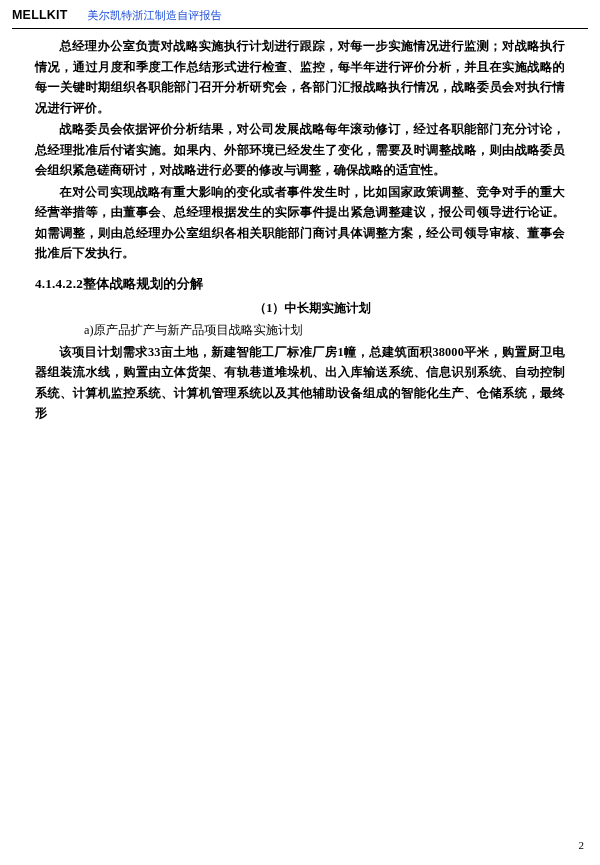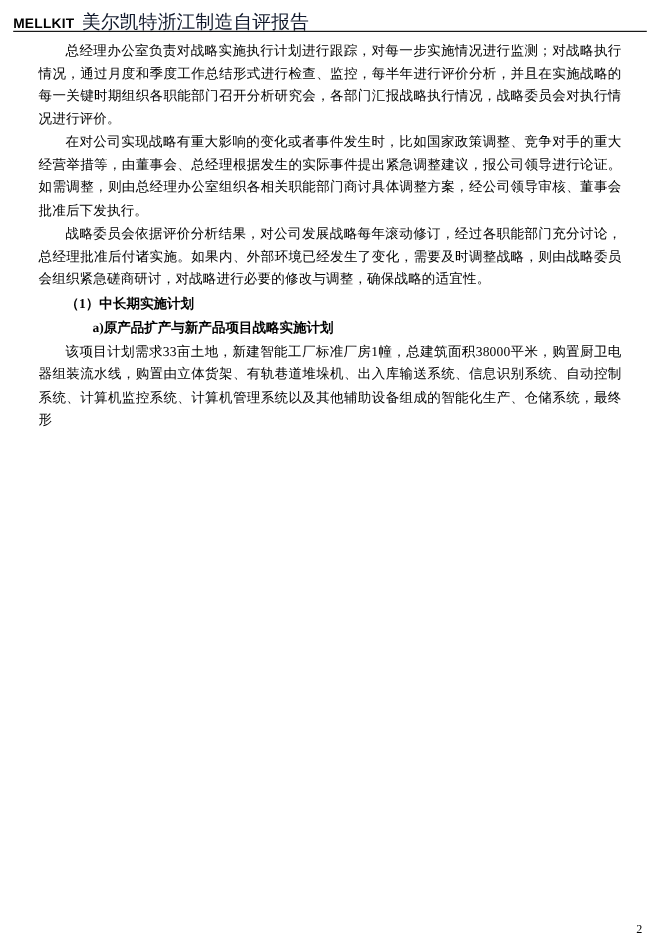--- a/index.html
+++ b/index.html
@@ -22,33 +22,33 @@
     padding: 0;
   }
   .header {
     position: absolute;
     top: 8px;
     left: 12px;
     right: 12px;
     height: 22px;
     display: flex;
     align-items: baseline;
-    gap: 7px;
+    gap: 20px;
   }
   .brand {
     font-family: "Liberation Sans", "DejaVu Sans", sans-serif;
     font-weight: bold;
     font-size: 12.5px;
     letter-spacing: 0.2px;
     color: #000000;
   }
   .header-title {
     font-family: "Liberation Sans", "DejaVu Sans", sans-serif;
-    font-size: 17px;
-    color: #0f172a;
+    font-size: 11px;
+    color: #1d4ed8;
     letter-spacing: 0.2px;
   }
   .header-rule {
     position: absolute;
     top: 28px;
     left: 12px;
     width: 576px;
     height: 1px;
     background: #000000;
   }
@@ -62,41 +62,43 @@
     margin: 0 0 1px 0;
     font-size: 12.3px;
     line-height: 20.5px;
     text-align: justify;
     text-justify: inter-ideograph;
     text-indent: 0;
     letter-spacing: 0.15px;
   }
   p.indent2 {
     text-indent: 24.6px;
+    font-weight: bold;
   }
   h3.heading {
     margin: 9px 0 4px 0;
     font-size: 13.2px;
     font-weight: bold;
     line-height: 21px;
     letter-spacing: 0.2px;
   }
   p.list-item {
     margin: 2px 0 1px 0;
     font-size: 12.3px;
     line-height: 20.5px;
     text-indent: 24.6px;
     font-weight: bold;
+    text-align: center;
   }
   p.sub-item {
     margin: 2px 0 1px 0;
     font-size: 12.3px;
     line-height: 20.5px;
     text-indent: 49px;
-    font-weight: bold;
+    font-weight: normal;
   }
   .footer {
     position: absolute;
     right: 16px;
     bottom: 14px;
     font-size: 11px;
     font-family: "Liberation Serif", "DejaVu Serif", serif;
     color: #000000;
   }
 </style>
@@ -106,23 +108,24 @@
 <div class="page">
 
   <div class="header">
     <span class="brand">MELLKIT</span>
     <span class="header-title">美尔凯特浙江制造自评报告</span>
   </div>
   <div class="header-rule"></div>
 
   <div class="content">
     <p class="para indent2">总经理办公室负责对战略实施执行计划进行跟踪，对每一步实施情况进行监测；对战略执行情况，通过月度和季度工作总结形式进行检查、监控，每半年进行评价分析，并且在实施战略的每一关键时期组织各职能部门召开分析研究会，各部门汇报战略执行情况，战略委员会对执行情况进行评价。</p>
+    <p class="para indent2">战略委员会依据评价分析结果，对公司发展战略每年滚动修订，经过各职能部门充分讨论，总经理批准后付诸实施。如果内、外部环境已经发生了变化，需要及时调整战略，则由战略委员会组织紧急磋商研讨，对战略进行必要的修改与调整，确保战略的适宜性。</p>
     <p class="para indent2">在对公司实现战略有重大影响的变化或者事件发生时，比如国家政策调整、竞争对手的重大经营举措等，由董事会、总经理根据发生的实际事件提出紧急调整建议，报公司领导进行论证。如需调整，则由总经理办公室组织各相关职能部门商讨具体调整方案，经公司领导审核、董事会批准后下发执行。</p>
-    <p class="para indent2">战略委员会依据评价分析结果，对公司发展战略每年滚动修订，经过各职能部门充分讨论，总经理批准后付诸实施。如果内、外部环境已经发生了变化，需要及时调整战略，则由战略委员会组织紧急磋商研讨，对战略进行必要的修改与调整，确保战略的适宜性。</p>
 
+    <h3 class="heading">4.1.4.2.2整体战略规划的分解</h3>
 
 
     <p class="list-item">（1）中长期实施计划</p>
     <p class="sub-item">a)原产品扩产与新产品项目战略实施计划</p>
 
     <p class="para indent2">该项目计划需求33亩土地，新建智能工厂标准厂房1幢，总建筑面积38000平米，购置厨卫电器组装流水线，购置由立体货架、有轨巷道堆垛机、出入库输送系统、信息识别系统、自动控制系统、计算机监控系统、计算机管理系统以及其他辅助设备组成的智能化生产、仓储系统，最终形</p>
   </div>
 
   <div class="footer">2</div>
 </div>

